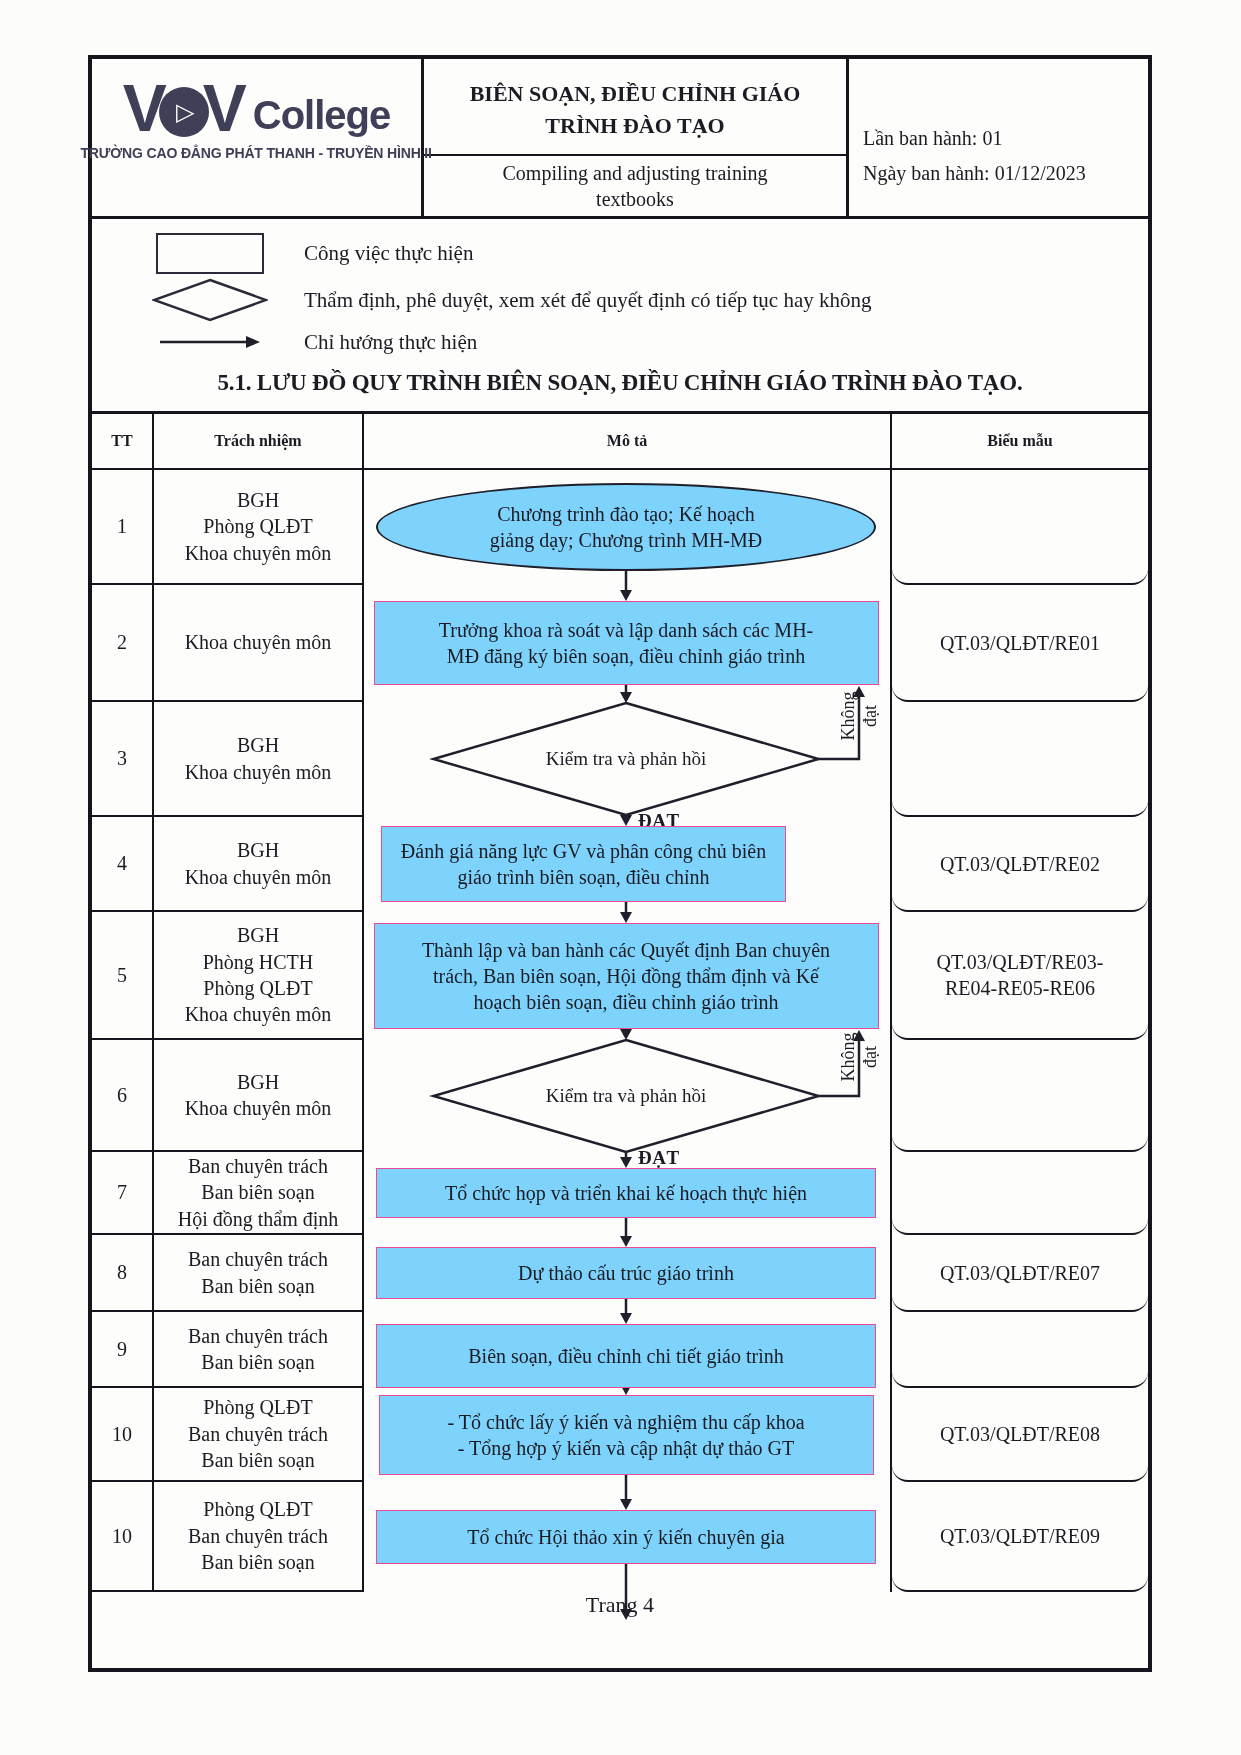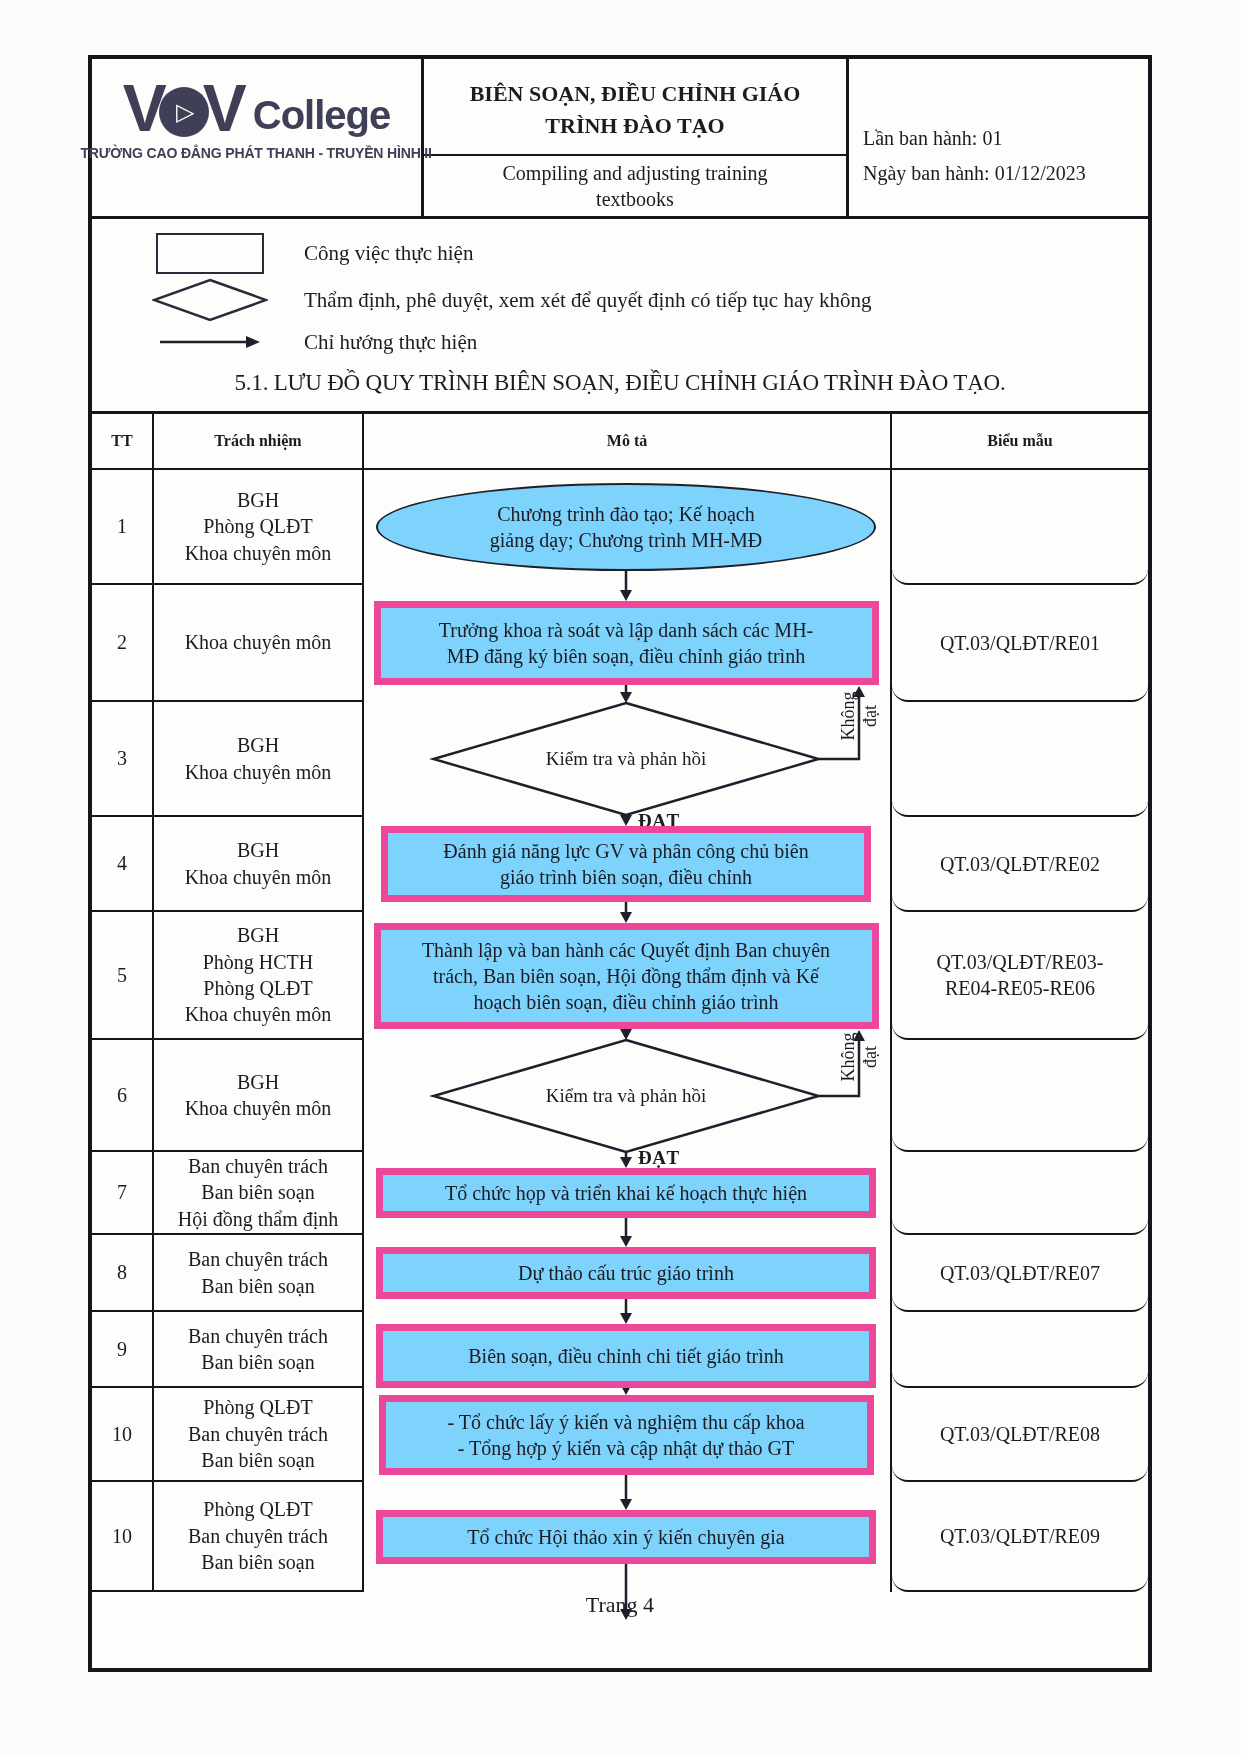--- a/index.html
+++ b/index.html
@@ -29,40 +29,40 @@
 
   
   .legend{position:absolute;left:0;top:160px;width:100%;height:136px;}
   .leg-row{position:absolute;left:0;width:100%;display:flex;align-items:center;}
   .leg-sym{position:absolute;left:55px;width:125px;display:flex;align-items:center;justify-content:center;}
   .leg-txt{position:absolute;left:212px;font-size:21px;white-space:nowrap;}
   .leg-rect{width:104px;height:37px;border:2px solid #2a2a3a;background:#fdfdfb;}
 
   
   .heading{position:absolute;left:0;top:296px;width:100%;height:56px;display:flex;align-items:center;justify-content:center;
-           font-weight:normal;font-size:23px;letter-spacing:-0.2px;}
+           font-weight:bold;font-size:23px;letter-spacing:-0.2px;}
 
   
   .tbl{position:absolute;left:0;top:352px;width:100%;height:1181px;border-top:3px solid #15151d;box-sizing:border-box;
        display:grid;grid-template-columns:62px 210px 528px 1fr;
        grid-template-rows:56px 115px 117px 115px 95px 128px 112px 83px 77px 76px 94px 110px;}
   .cell{box-sizing:border-box;display:flex;align-items:center;justify-content:center;text-align:center;}
   .cell.hd{font-weight:bold;font-size:16px;border-bottom:2px solid #15151d;}
   .b-r{border-right:2px solid #15151d;}
   .b-b{border-bottom:2px solid #15151d;}
   .resp{font-size:20px;line-height:1.32;padding:2px 4px;}
   .ttnum{font-size:20px;}
   .form{font-size:20px;line-height:1.3;white-space:pre-line;padding:2px 8px;border-radius:16px;}
 
   
   .flow{position:absolute;left:272px;top:56px;width:528px;height:1122px;overflow:visible;}
   .flow svg{position:absolute;left:0;top:0;overflow:visible;}
   .shape{position:absolute;box-sizing:border-box;display:flex;align-items:center;justify-content:center;
          text-align:center;font-size:20px;line-height:1.3;white-space:pre-line;background:#7dd3fc;}
-  .shape.rect{border:7px solid #ec4899;padding:2px 10px;}
+  .shape.rect{border:1px solid #ec4899;padding:2px 10px;}
   .shape.ellipse{border:2.5px solid #1f1f2b;border-radius:50%;padding:4px 28px;}
   .dlabel{position:absolute;display:flex;align-items:center;justify-content:center;text-align:center;
           font-size:19px;background:transparent;}
   .pass{position:absolute;font-weight:bold;font-size:19px;letter-spacing:0.5px;}
   .fail{position:absolute;width:64px;height:96px;transform:rotate(-90deg);display:flex;align-items:center;justify-content:center;
         text-align:center;font-size:18px;line-height:1.25;}
 
   
   .pgfoot{position:absolute;left:0;bottom:0;width:100%;height:76px;display:flex;align-items:flex-start;justify-content:center;
           font-size:22px;}
@@ -265,21 +265,21 @@
             <line x1="262" y1="1094" x2="262" y2="1141" stroke="#1f1f2b" stroke-width="2.5"></line>
             <polygon points="256,1139 268,1139 262,1150" fill="#1f1f2b"></polygon>
           </svg>
           <div class="shape ellipse" style="left: 12px; top: 13px; width: 500px; height: 88px;">Chương trình đào tạo; Kế hoạch
 giảng dạy; Chương trình MH-MĐ</div>
           <div class="shape rect" style="left: 9.5px; top: 131px; width: 505px; height: 84px;">Trưởng khoa rà soát và lập danh sách các MH-
 MĐ đăng ký biên soạn, điều chỉnh giáo trình</div>
           <div class="dlabel" style="left: 122px; top: 264px; width: 280px; height: 50px;">Kiểm tra và phản hồi</div>
           <div class="pass" style="left: 274px; top: 340px;">ĐẠT</div>
           <div class="fail" style="left: 463px; top: 198px;">Không đạt</div>
-          <div class="shape rect" style="left: 17px; top: 356px; width: 490px; height: 76px;">Đánh giá năng lực GV và phân công chủ biên
+          <div class="shape rect" style="left: 17px; top: 356px; width: 405px; height: 76px;">Đánh giá năng lực GV và phân công chủ biên
 giáo trình biên soạn, điều chỉnh</div>
           <div class="shape rect" style="left: 9.5px; top: 453px; width: 505px; height: 106px;">Thành lập và ban hành các Quyết định Ban chuyên
 trách, Ban biên soạn, Hội đồng thẩm định và Kế
 hoạch biên soạn, điều chỉnh giáo trình</div>
           <div class="dlabel" style="left: 122px; top: 601px; width: 280px; height: 50px;">Kiểm tra và phản hồi</div>
           <div class="pass" style="left: 274px; top: 677px;">ĐẠT</div>
           <div class="fail" style="left: 463px; top: 538.5px;">Không đạt</div>
           <div class="shape rect" style="left: 12px; top: 698px; width: 500px; height: 50px;">Tổ chức họp và triển khai kế hoạch thực hiện</div>
           <div class="shape rect" style="left: 12px; top: 777px; width: 500px; height: 52px;">Dự thảo cấu trúc giáo trình</div>
           <div class="shape rect" style="left: 12px; top: 854px; width: 500px; height: 64px;">Biên soạn, điều chỉnh chi tiết giáo trình</div>

